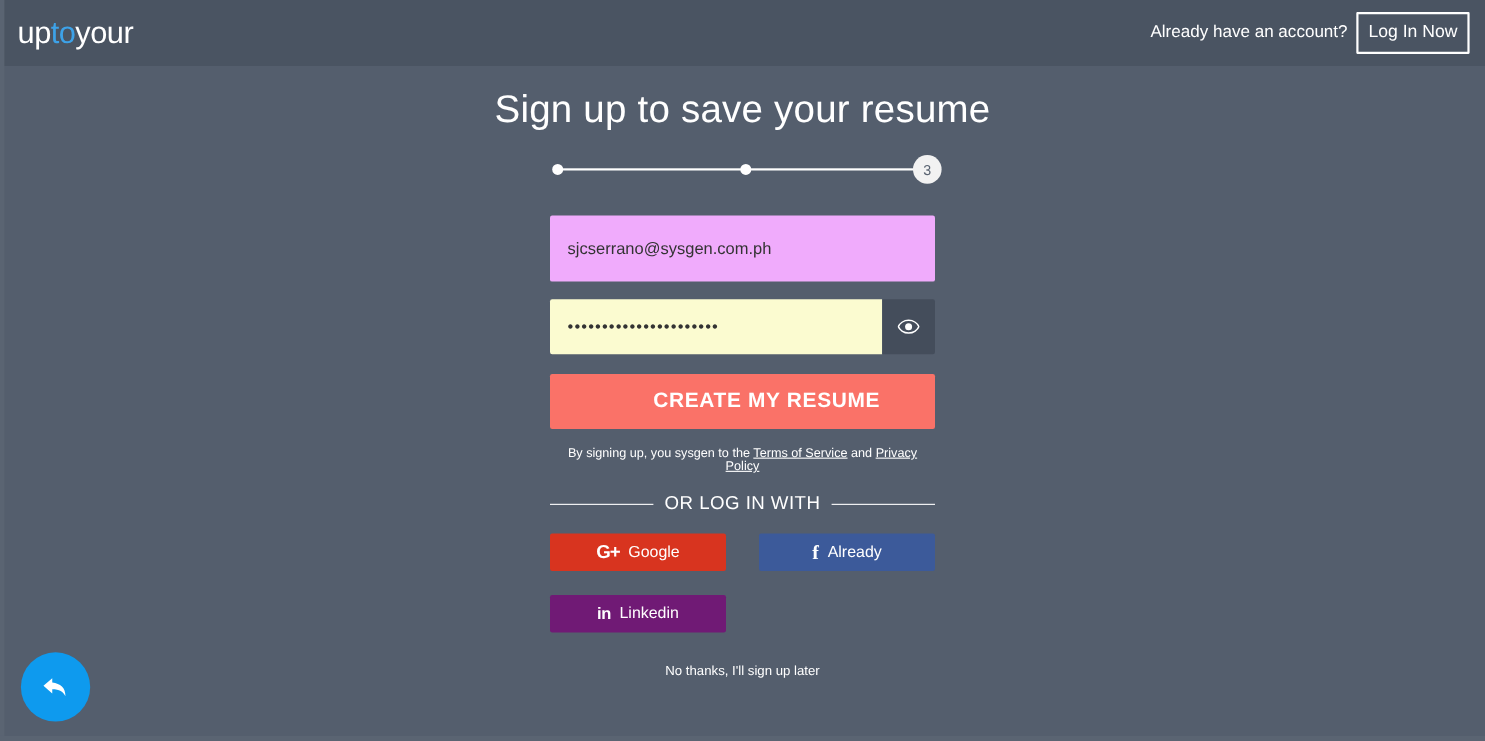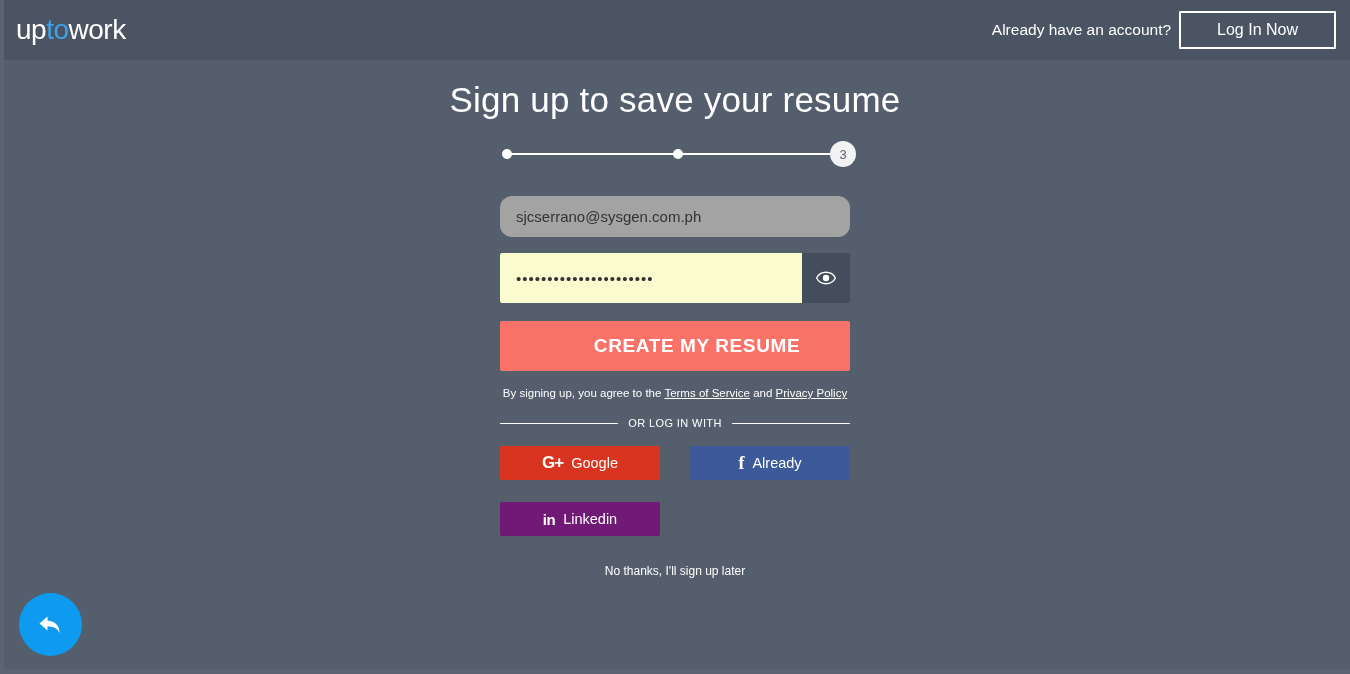--- a/index.html
+++ b/index.html
@@ -67,21 +67,21 @@
     color: #ffffff;
     font-weight: 400;
   }
 
   .login-btn {
     border: 2px solid #ffffff;
     background: transparent;
     color: #ffffff;
     font-family: "Liberation Sans", sans-serif;
     font-size: 16px;
-    padding: 8px 36px;
+    padding: 8px 9px;
     line-height: 1.1;
     cursor: pointer;
     border-radius: 1px;
   }
 
   
   .main {
     position: absolute;
     top: 60px; left: 0;
     width: 1350px;
@@ -143,24 +143,24 @@
   }
 
   
   .form-area {
     margin-top: 29px;
     width: 350px;
   }
 
   .field {
     width: 350px;
-    height: 41px;
-    background: #a3a3a3;
-    border: none;
-    border-radius: 12px;
+    height: 60px;
+    background: #f0abfc;
+    border: none;
+    border-radius: 2px;
     font-family: "Liberation Sans", sans-serif;
     font-size: 15px;
     color: #333333;
     padding: 0 16px;
     display: block;
     outline: none;
   }
 
   .pwd-row {
     margin-top: 16px;
@@ -228,21 +228,21 @@
     display: flex;
     align-items: center;
     gap: 10px;
   }
   .divider .rule {
     flex: 1;
     height: 1px;
     background: #ffffff;
   }
   .divider .dv-label {
-    font-size: 11px;
+    font-size: 17px;
     letter-spacing: 0.4px;
     color: #ffffff;
     white-space: nowrap;
   }
 
   
   .social-row {
     margin-top: 17px;
     width: 350px;
     display: flex;
@@ -306,21 +306,21 @@
     z-index: 50;
   }
 </style>
 </head>
 <body>
 
 <div class="edge-strip-left"></div>
 <div class="edge-strip-bottom"></div>
 
 <div class="header">
-  <div class="logo"><span>up</span><span class="accent">to</span><span>work</span></div>
+  <div class="logo"><span>up</span><span class="accent">to</span><span>your</span></div>
 
   <div class="header-right">
     <span class="have-account">Already have an account?</span>
     <button class="login-btn">Log In Now</button>
   </div>
 </div>
 
 <div class="main">
 
   <h1 class="page-title">Sign up to save your resume</h1>
@@ -342,21 +342,21 @@
         <svg width="20" height="14" viewBox="0 0 20 14">
           <path d="M10 1.2C5.4 1.2 1.9 4.3 0.6 7c1.3 2.7 4.8 5.8 9.4 5.8s8.1-3.1 9.4-5.8C18.1 4.3 14.6 1.2 10 1.2z" fill="none" stroke="#ffffff" stroke-width="1.4"></path>
           <circle cx="10" cy="7" r="3.2" fill="#ffffff"></circle>
         </svg>
       </button>
     </div>
 
     <button class="create-btn">CREATE MY RESUME</button>
 
     <div class="terms">
-      <span>By signing up, you agree to the </span><a href="#">Terms of Service</a><span> and </span><a href="#">Privacy Policy</a>
+      <span>By signing up, you sysgen to the </span><a href="#">Terms of Service</a><span> and </span><a href="#">Privacy Policy</a>
     </div>
 
     <div class="divider">
       <div class="rule"></div>
       <div class="dv-label">OR LOG IN WITH</div>
       <div class="rule"></div>
     </div>
 
     <div class="social-row">
       <button class="social-btn btn-google">

